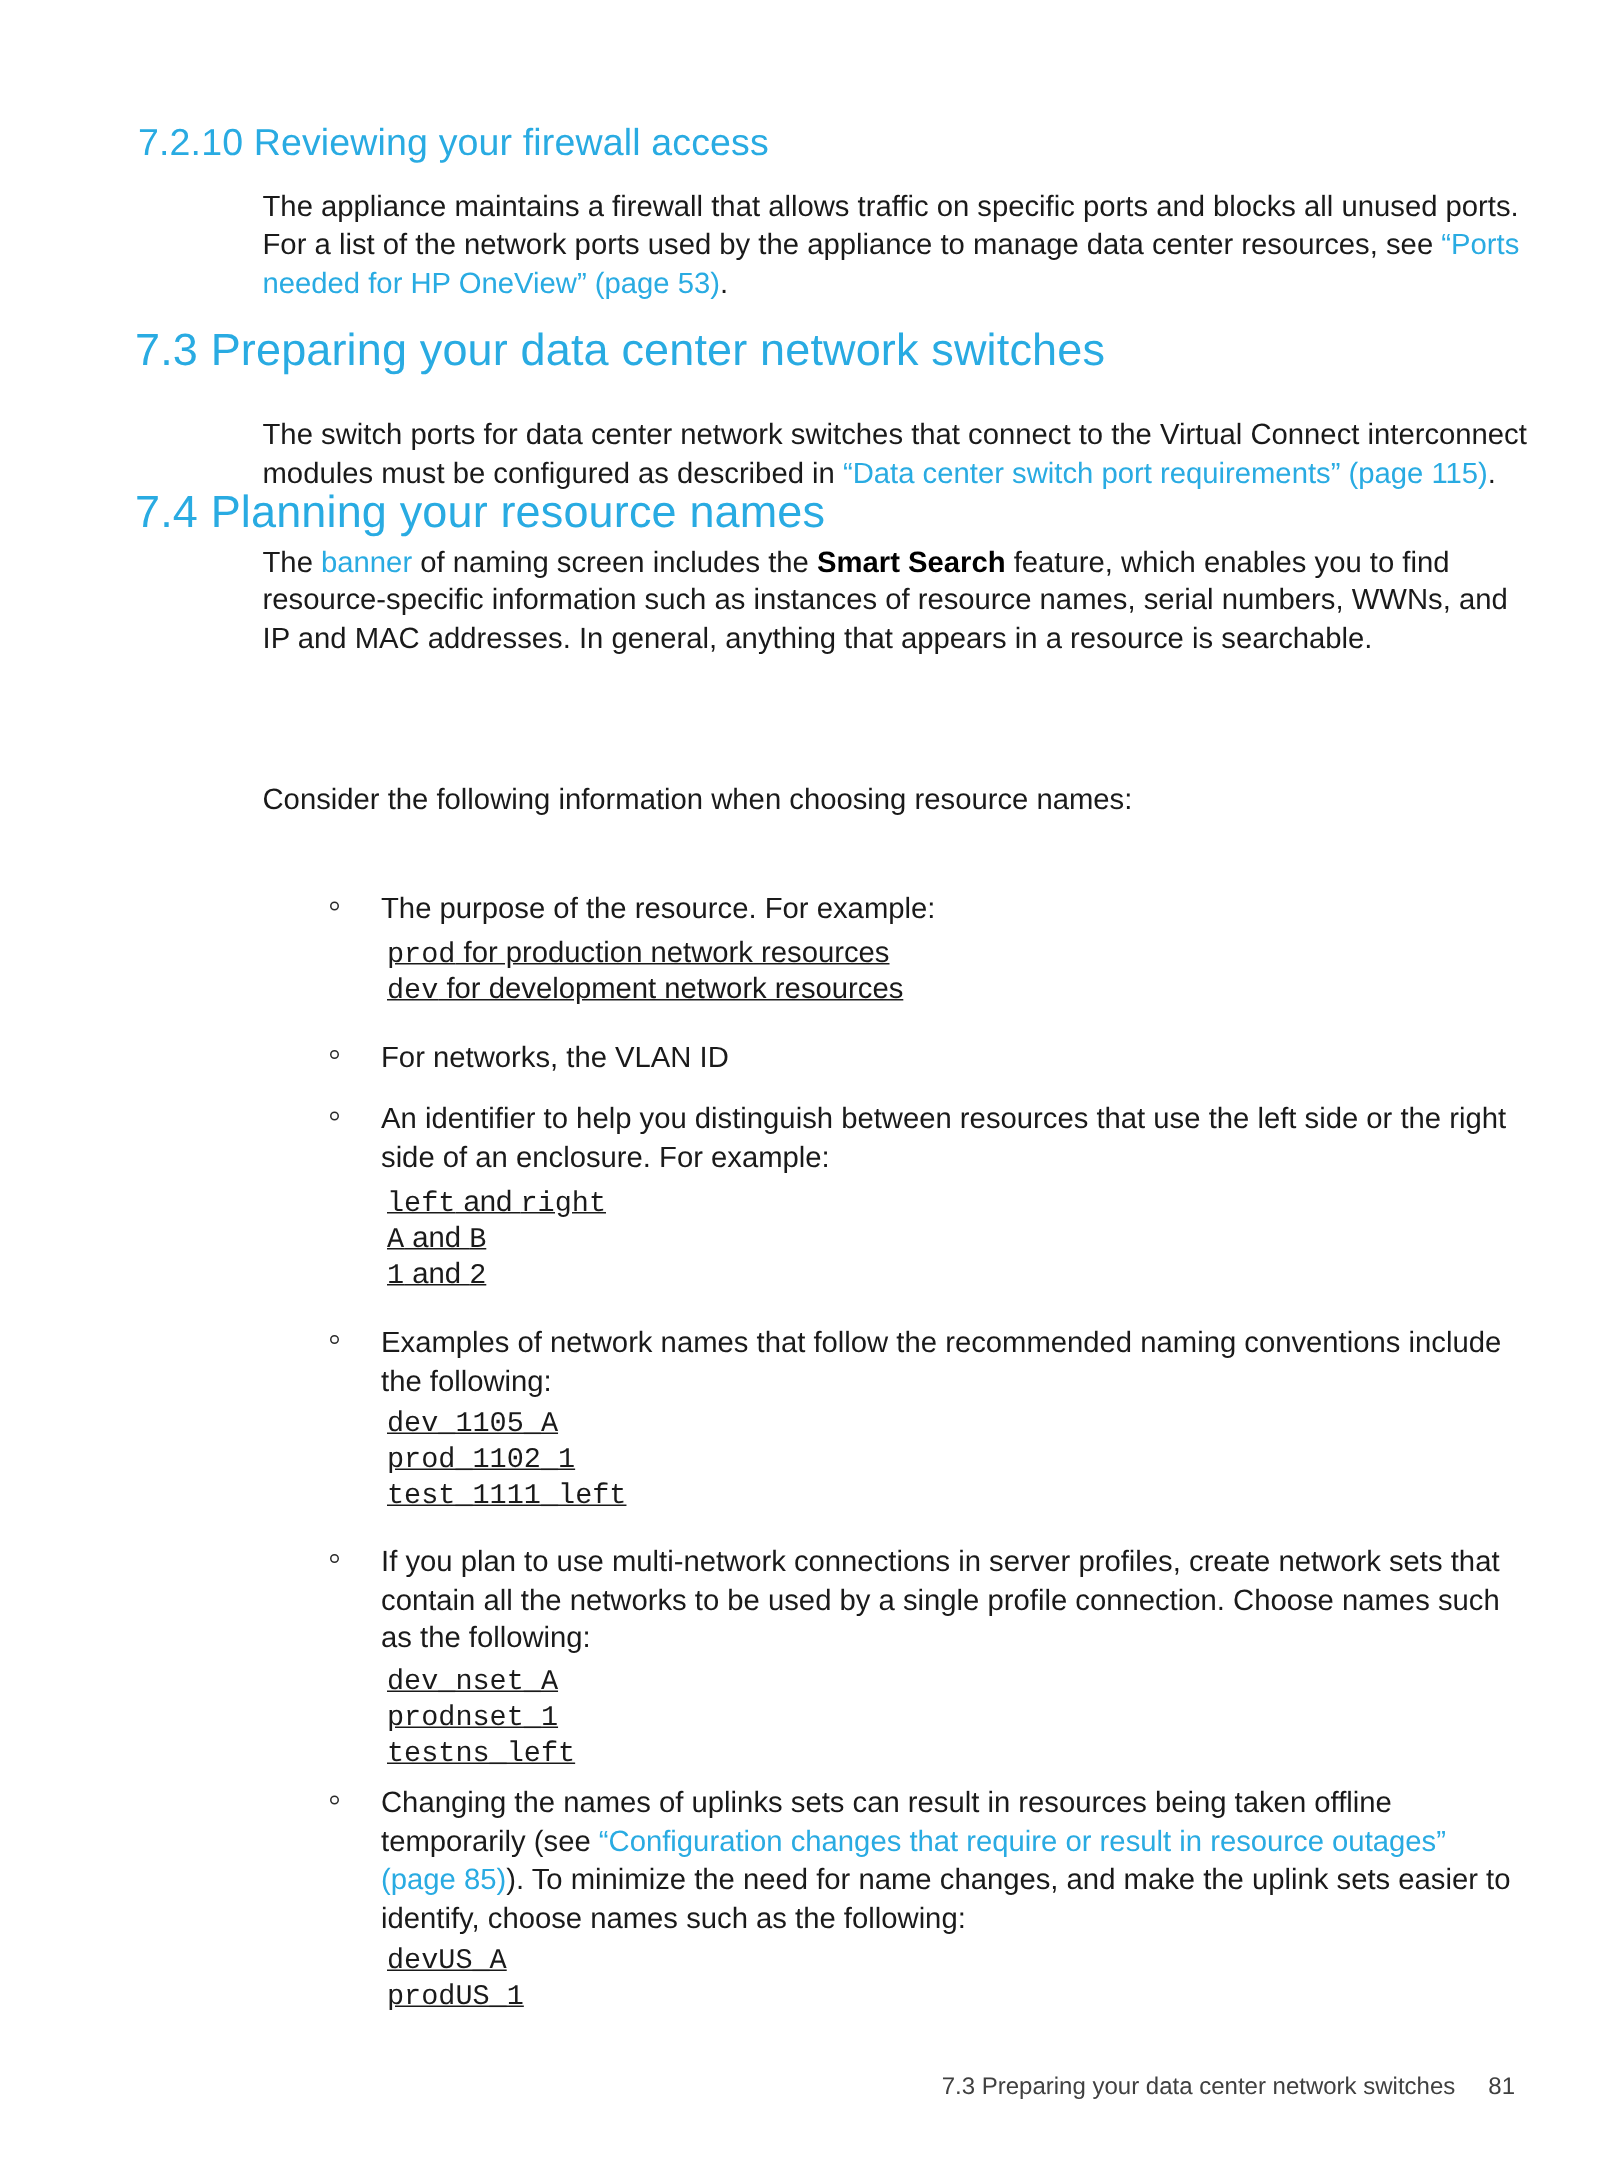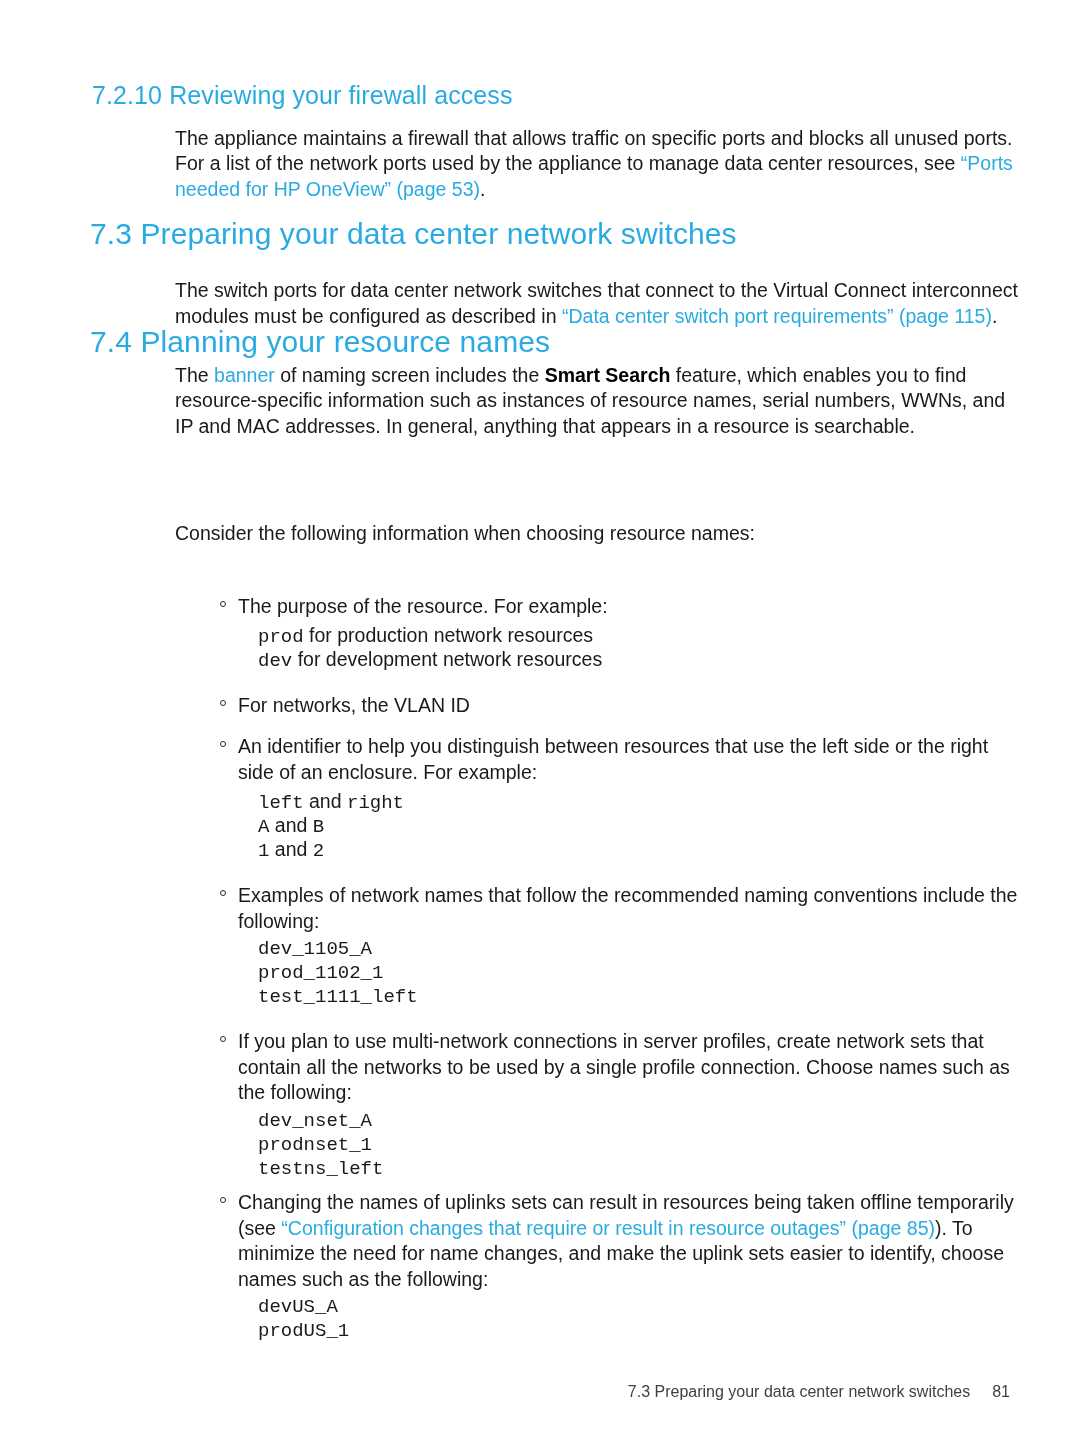--- a/index.html
+++ b/index.html
@@ -101,32 +101,33 @@
     top: 7px;
     width: 6px;
     height: 6px;
     border-radius: 50%;
     border: 1.3px solid #2b2b2b;
     background: transparent;
     box-sizing: border-box;
   }
   .b2 .btxt {
     display: block;
-    margin-left: 18px;
+    margin-left: 34px;
   }
 
   
   .code {
     position: absolute;
     left: 258px;
     font-family: "Liberation Mono", "DejaVu Sans Mono", monospace;
     font-size: 19px;
     line-height: 24px;
     color: #1a1a1a;
     white-space: pre;
+    text-decoration: underline;
   }
   .code .prose {
     font-family: "Liberation Sans", sans-serif;
     font-size: 19.5px;
   }
 
   
   .footer {
     position: absolute;
     left: 0;

